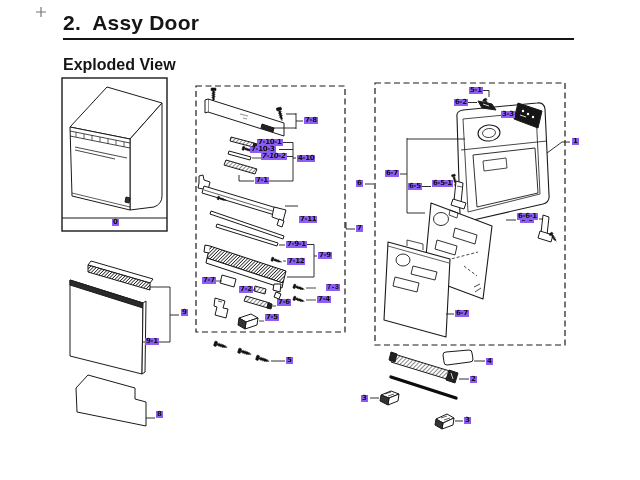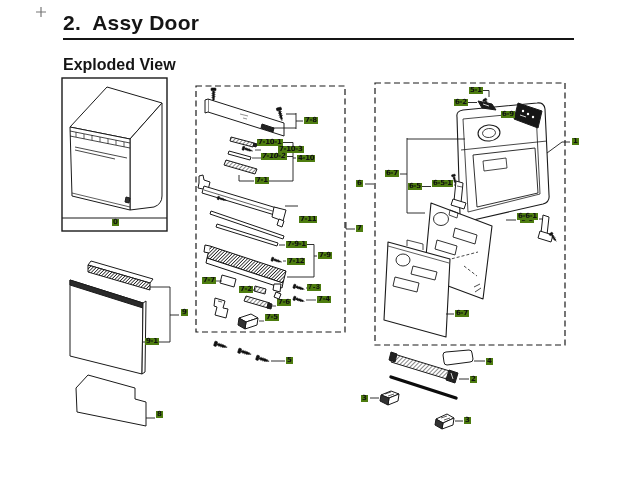--- a/index.html
+++ b/index.html
@@ -4,21 +4,21 @@
 <style>
   html,body{margin:0;padding:0;background:#fff;}
   #page{position:relative;width:640px;height:480px;background:#fff;overflow:hidden;
         font-family:"Liberation Sans",sans-serif;color:#111;}
   #diagram-svg{position:absolute;left:0;top:0;}
   .title-row{position:absolute;left:63px;top:11px;width:511px;border-bottom:2.5px solid #151515;padding-bottom:3px;}
   .title-row h1{margin:0;font-size:21px;font-weight:bold;letter-spacing:0.2px;white-space:pre;
                 font-family:"Liberation Sans",sans-serif;color:#151515;}
   .subtitle{position:absolute;left:63px;top:56px;font-size:16px;font-weight:bold;color:#151515;}
   .callout{position:absolute;font-family:"DejaVu Sans",sans-serif;font-size:7px;font-weight:bold;
-           line-height:1;letter-spacing:-0.3px;color:#111;background:#4d7c0f;padding:0 1px;white-space:nowrap;}
+           line-height:1;letter-spacing:-0.3px;color:#111;background:#8b5cf6;padding:0 1px;white-space:nowrap;}
   .cropmark{position:absolute;left:36px;top:7px;width:10px;height:10px;}
 </style>
 </head>
 <body>
 
 <div id="page">
 
   <svg class="cropmark" viewBox="0 0 10 10">
     <path d="M0,5 H10 M5,0 V10" stroke="#777" stroke-width="1.2" fill="none"></path>
   </svg>
@@ -265,42 +265,42 @@
     </g>
   </svg>
 
   <span class="callout" style="left:112px;top:219px;">0</span>
   <span class="callout" style="left:181px;top:309px;">9</span>
   <span class="callout" style="left:145px;top:338px;">9-1</span>
   <span class="callout" style="left:156px;top:411px;">8</span>
 
   <span class="callout" style="left:304px;top:117px;">7-8</span>
   <span class="callout" style="left:257px;top:139px;">7-10-1</span>
-  <span class="callout" style="left:278px;top:146px;">7-10-3</span>
+  <span class="callout" style="left:250px;top:146px;">7-10-3</span>
   <span class="callout" style="left:261px;top:153px;font-style:italic;">7-10-2</span>
   <span class="callout" style="left:297px;top:155px;">4-10</span>
   <span class="callout" style="left:255px;top:177px;">7-1</span>
   <span class="callout" style="left:299px;top:216px;">7-11</span>
   <span class="callout" style="left:286px;top:241px;">7-9-1</span>
   <span class="callout" style="left:318px;top:252px;">7-9</span>
   <span class="callout" style="left:287px;top:258px;">7-12</span>
   <span class="callout" style="left:202px;top:277px;">7-7</span>
   <span class="callout" style="left:239px;top:286px;">7-2</span>
-  <span class="callout" style="left:307px;top:284px;font-family:Liberation Mono, monospace;">7-3</span>
+  <span class="callout" style="left:326px;top:284px;font-family:Liberation Mono, monospace;">7-3</span>
   <span class="callout" style="left:277px;top:299px;">7-6</span>
   <span class="callout" style="left:317px;top:296px;">7-4</span>
   <span class="callout" style="left:265px;top:314px;">7-5</span>
 
   <span class="callout" style="left:286px;top:357px;">5</span>
   <span class="callout" style="left:356px;top:225px;">7</span>
   <span class="callout" style="left:356px;top:180px;">6</span>
 
   <span class="callout" style="left:469px;top:87px;">5-1</span>
   <span class="callout" style="left:454px;top:99px;">6-2</span>
-  <span class="callout" style="left:501px;top:111px;">6-9</span>
+  <span class="callout" style="left:501px;top:111px;">3-3</span>
   <span class="callout" style="left:572px;top:138px;">1</span>
   <span class="callout" style="left:385px;top:170px;">6-7</span>
   <span class="callout" style="left:408px;top:183px;">6-5</span>
   <span class="callout" style="left:432px;top:180px;">6-5-1</span>
   <span class="callout" style="left:494px;top:216px;margin-left:26px;">6-6</span>
   <span class="callout" style="left:517px;top:213px;">6-6-1</span>
   <span class="callout" style="left:455px;top:310px;">6-7</span>
 
   <span class="callout" style="left:486px;top:358px;">4</span>
   <span class="callout" style="left:470px;top:376px;">2</span>

